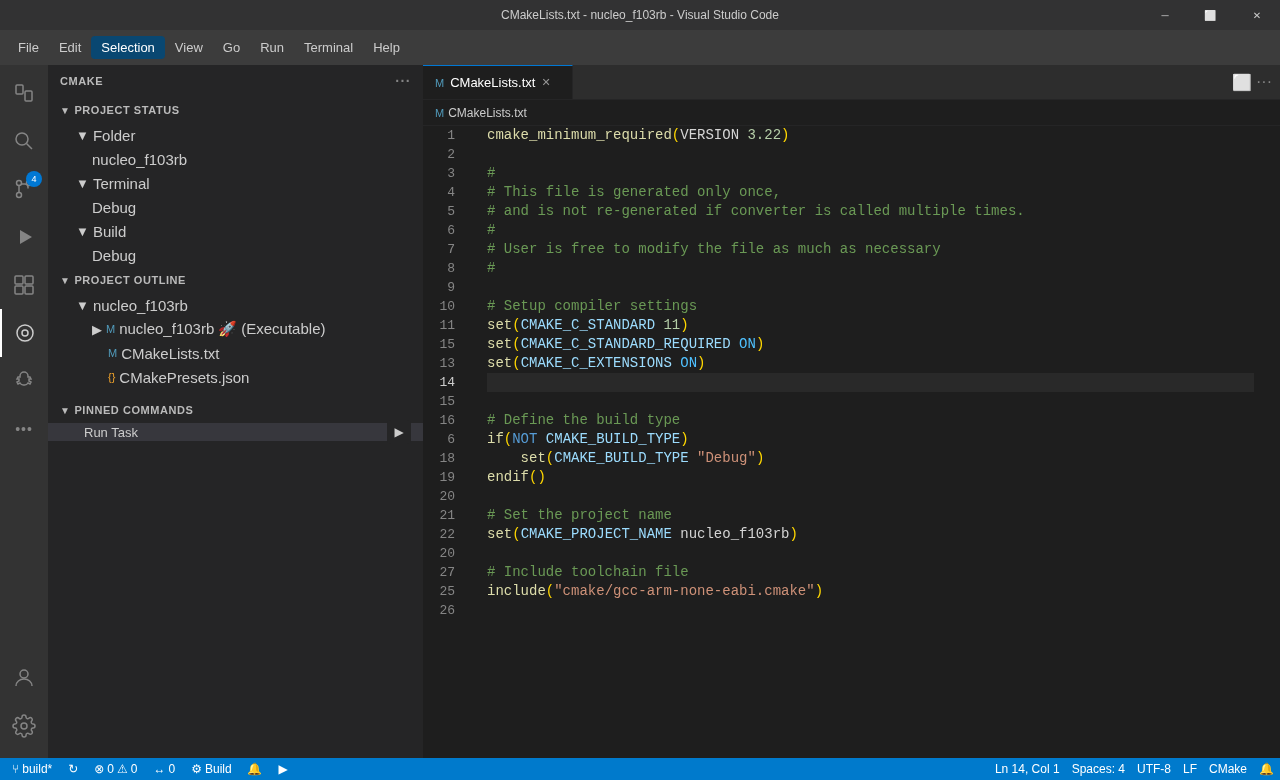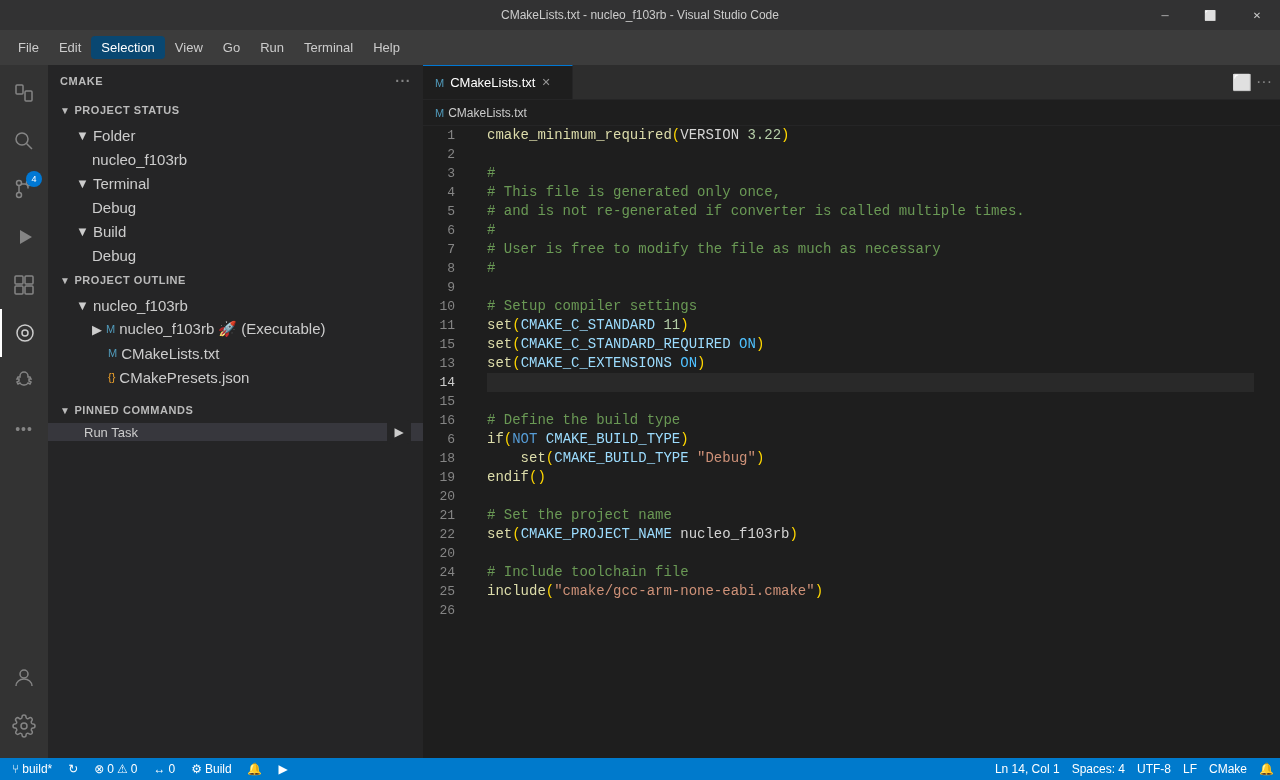--- a/index.html
+++ b/index.html
@@ -561,21 +561,21 @@
           <div class="line-number active">14</div>
           <div class="line-number">15</div>
           <div class="line-number">16</div>
           <div class="line-number">6</div>
           <div class="line-number">18</div>
           <div class="line-number">19</div>
           <div class="line-number">20</div>
           <div class="line-number">21</div>
           <div class="line-number">22</div>
           <div class="line-number">20</div>
-          <div class="line-number">24</div>
+          <div class="line-number">27</div>
           <div class="line-number">25</div>
           <div class="line-number">26</div>
         </div>
       <div class="code-content" id="code-content"><div class="code-line"><span style="color: rgb(220, 220, 170);">cmake_minimum_required</span><span style="color: rgb(255, 215, 0);">(</span><span style="color: rgb(212, 212, 212);">VERSION </span><span style="color: rgb(181, 206, 168);">3.22</span><span style="color: rgb(255, 215, 0);">)</span></div><div class="code-line">&nbsp;</div><div class="code-line"><span style="color: rgb(106, 153, 85);">#</span></div><div class="code-line"><span style="color: rgb(106, 153, 85);"># This file is generated only once,</span></div><div class="code-line"><span style="color: rgb(106, 153, 85);"># and is not re-generated if converter is called multiple times.</span></div><div class="code-line"><span style="color: rgb(106, 153, 85);">#</span></div><div class="code-line"><span style="color: rgb(106, 153, 85);"># User is free to modify the file as much as necessary</span></div><div class="code-line"><span style="color: rgb(106, 153, 85);">#</span></div><div class="code-line">&nbsp;</div><div class="code-line"><span style="color: rgb(106, 153, 85);"># Setup compiler settings</span></div><div class="code-line"><span style="color: rgb(220, 220, 170);">set</span><span style="color: rgb(255, 215, 0);">(</span><span style="color: rgb(156, 220, 254);">CMAKE_C_STANDARD</span><span style="color: rgb(212, 212, 212);"> </span><span style="color: rgb(181, 206, 168);">11</span><span style="color: rgb(255, 215, 0);">)</span></div><div class="code-line"><span style="color: rgb(220, 220, 170);">set</span><span style="color: rgb(255, 215, 0);">(</span><span style="color: rgb(156, 220, 254);">CMAKE_C_STANDARD_REQUIRED</span><span style="color: rgb(212, 212, 212);"> </span><span style="color: rgb(79, 193, 255);">ON</span><span style="color: rgb(255, 215, 0);">)</span></div><div class="code-line"><span style="color: rgb(220, 220, 170);">set</span><span style="color: rgb(255, 215, 0);">(</span><span style="color: rgb(156, 220, 254);">CMAKE_C_EXTENSIONS</span><span style="color: rgb(212, 212, 212);"> </span><span style="color: rgb(79, 193, 255);">ON</span><span style="color: rgb(255, 215, 0);">)</span></div><div class="code-line active-line">&nbsp;</div><div class="code-line">&nbsp;</div><div class="code-line"><span style="color: rgb(106, 153, 85);"># Define the build type</span></div><div class="code-line"><span style="color: rgb(220, 220, 170);">if</span><span style="color: rgb(255, 215, 0);">(</span><span style="color: rgb(86, 156, 214);">NOT</span><span style="color: rgb(212, 212, 212);"> </span><span style="color: rgb(156, 220, 254);">CMAKE_BUILD_TYPE</span><span style="color: rgb(255, 215, 0);">)</span></div><div class="code-line"><span style="color: rgb(212, 212, 212);">    </span><span style="color: rgb(220, 220, 170);">set</span><span style="color: rgb(255, 215, 0);">(</span><span style="color: rgb(156, 220, 254);">CMAKE_BUILD_TYPE</span><span style="color: rgb(212, 212, 212);"> </span><span style="color: rgb(206, 145, 120);">"Debug"</span><span style="color: rgb(255, 215, 0);">)</span></div><div class="code-line"><span style="color: rgb(220, 220, 170);">endif</span><span style="color: rgb(255, 215, 0);">(</span><span style="color: rgb(255, 215, 0);">)</span></div><div class="code-line">&nbsp;</div><div class="code-line"><span style="color: rgb(106, 153, 85);"># Set the project name</span></div><div class="code-line"><span style="color: rgb(220, 220, 170);">set</span><span style="color: rgb(255, 215, 0);">(</span><span style="color: rgb(156, 220, 254);">CMAKE_PROJECT_NAME</span><span style="color: rgb(212, 212, 212);"> nucleo_f103rb</span><span style="color: rgb(255, 215, 0);">)</span></div><div class="code-line">&nbsp;</div><div class="code-line"><span style="color: rgb(106, 153, 85);"># Include toolchain file</span></div><div class="code-line"><span style="color: rgb(220, 220, 170);">include</span><span style="color: rgb(255, 215, 0);">(</span><span style="color: rgb(206, 145, 120);">"cmake/gcc-arm-none-eabi.cmake"</span><span style="color: rgb(255, 215, 0);">)</span></div><div class="code-line">&nbsp;</div></div>
       <div class="minimap"></div>
     </div>
   </div>
 
 </div>
 

